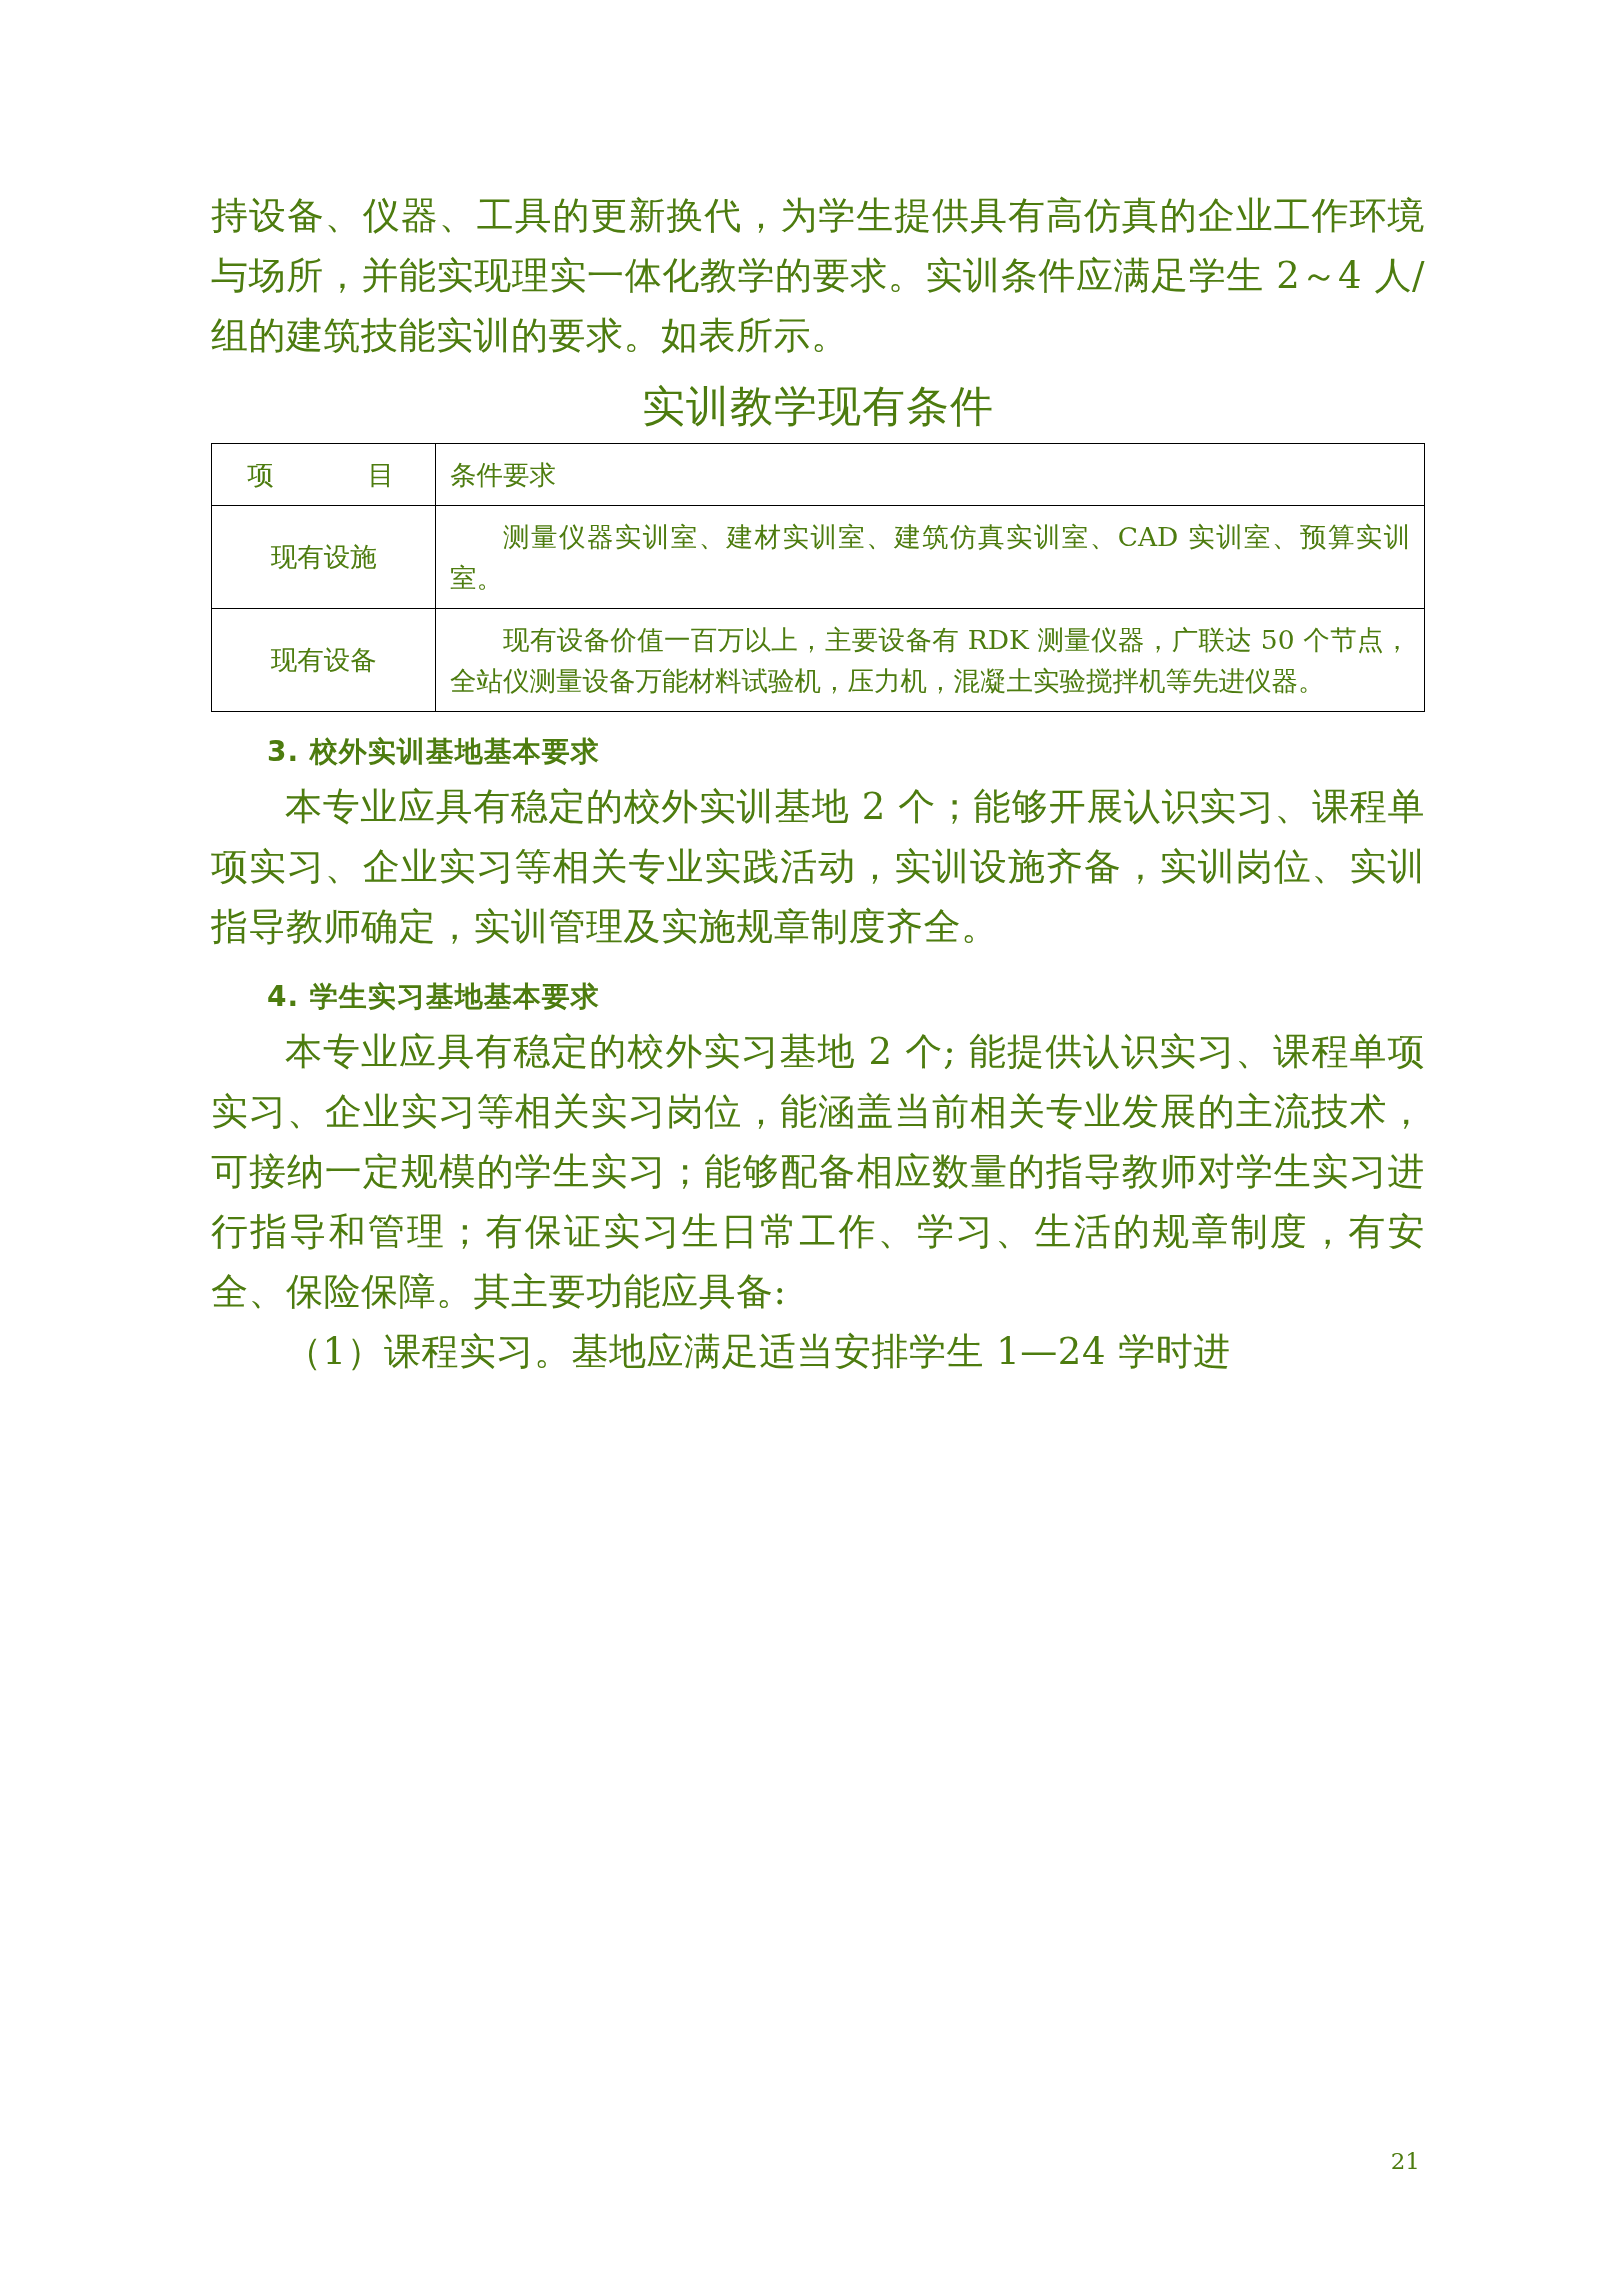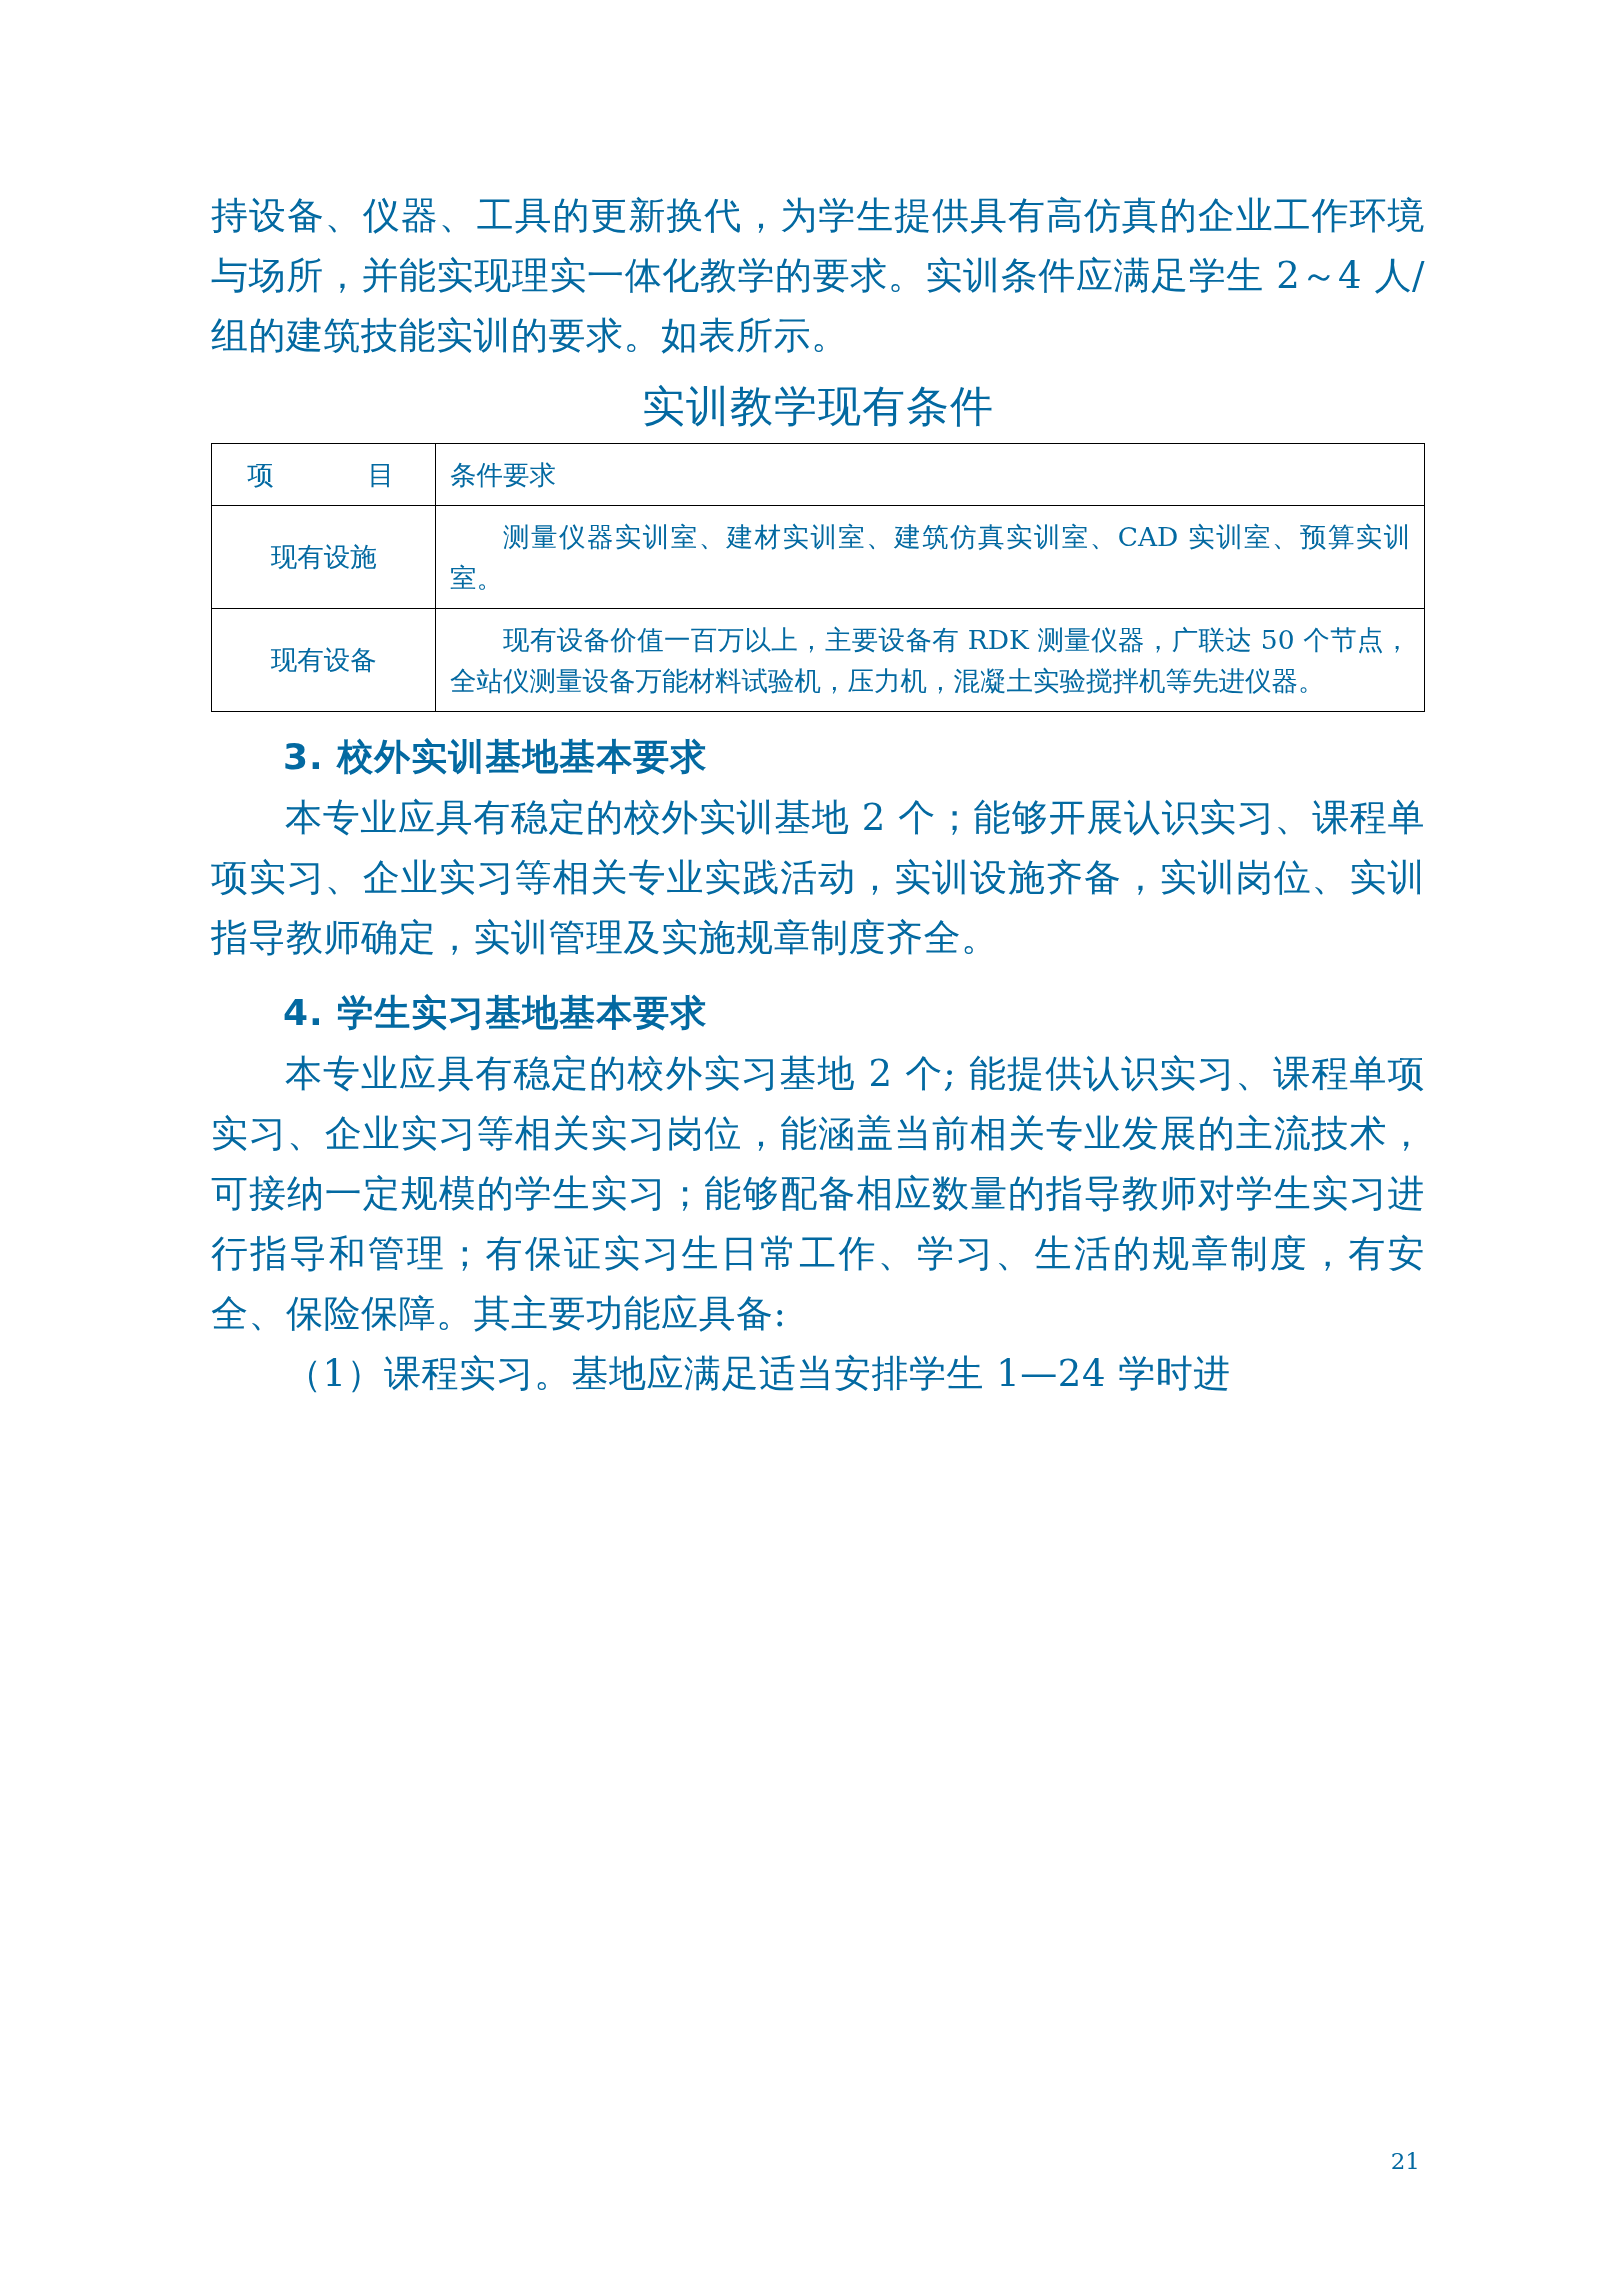--- a/index.html
+++ b/index.html
@@ -7,21 +7,21 @@
     padding: 0;
     background: #ffffff;
   }
   .page {
     position: relative;
     width: 1621px;
     height: 2267px;
     background: #ffffff;
     margin: 0 auto;
     font-family: "DejaVu Serif", "Liberation Serif", serif;
-    color: #0369a1;
+    color: #4d7c0f;
     box-sizing: border-box;
     padding: 186px 196px 59px 211px;
   }
   .body-text {
     font-size: 37px;
     line-height: 1.62;
     text-align: justify;
     letter-spacing: 0.5px;
   }
   .para {
@@ -62,21 +62,21 @@
   }
   .hdr-item {
     letter-spacing: 13.7px;
     padding-left: 7.8px;
     text-align: right;
   }
   .hdr-req {
     text-align: center;
   }
   h3.sec-head {
-    font-size: 36px;
+    font-size: 28px;
     font-weight: bold;
     margin: 21.6px 0 5.9px 0;
     text-indent: 2em;
     letter-spacing: 1px;
     font-family: "DejaVu Sans", "Liberation Sans", sans-serif;
   }
   .page-number {
     position: absolute;
     right: 201px;
     bottom: 93px;

